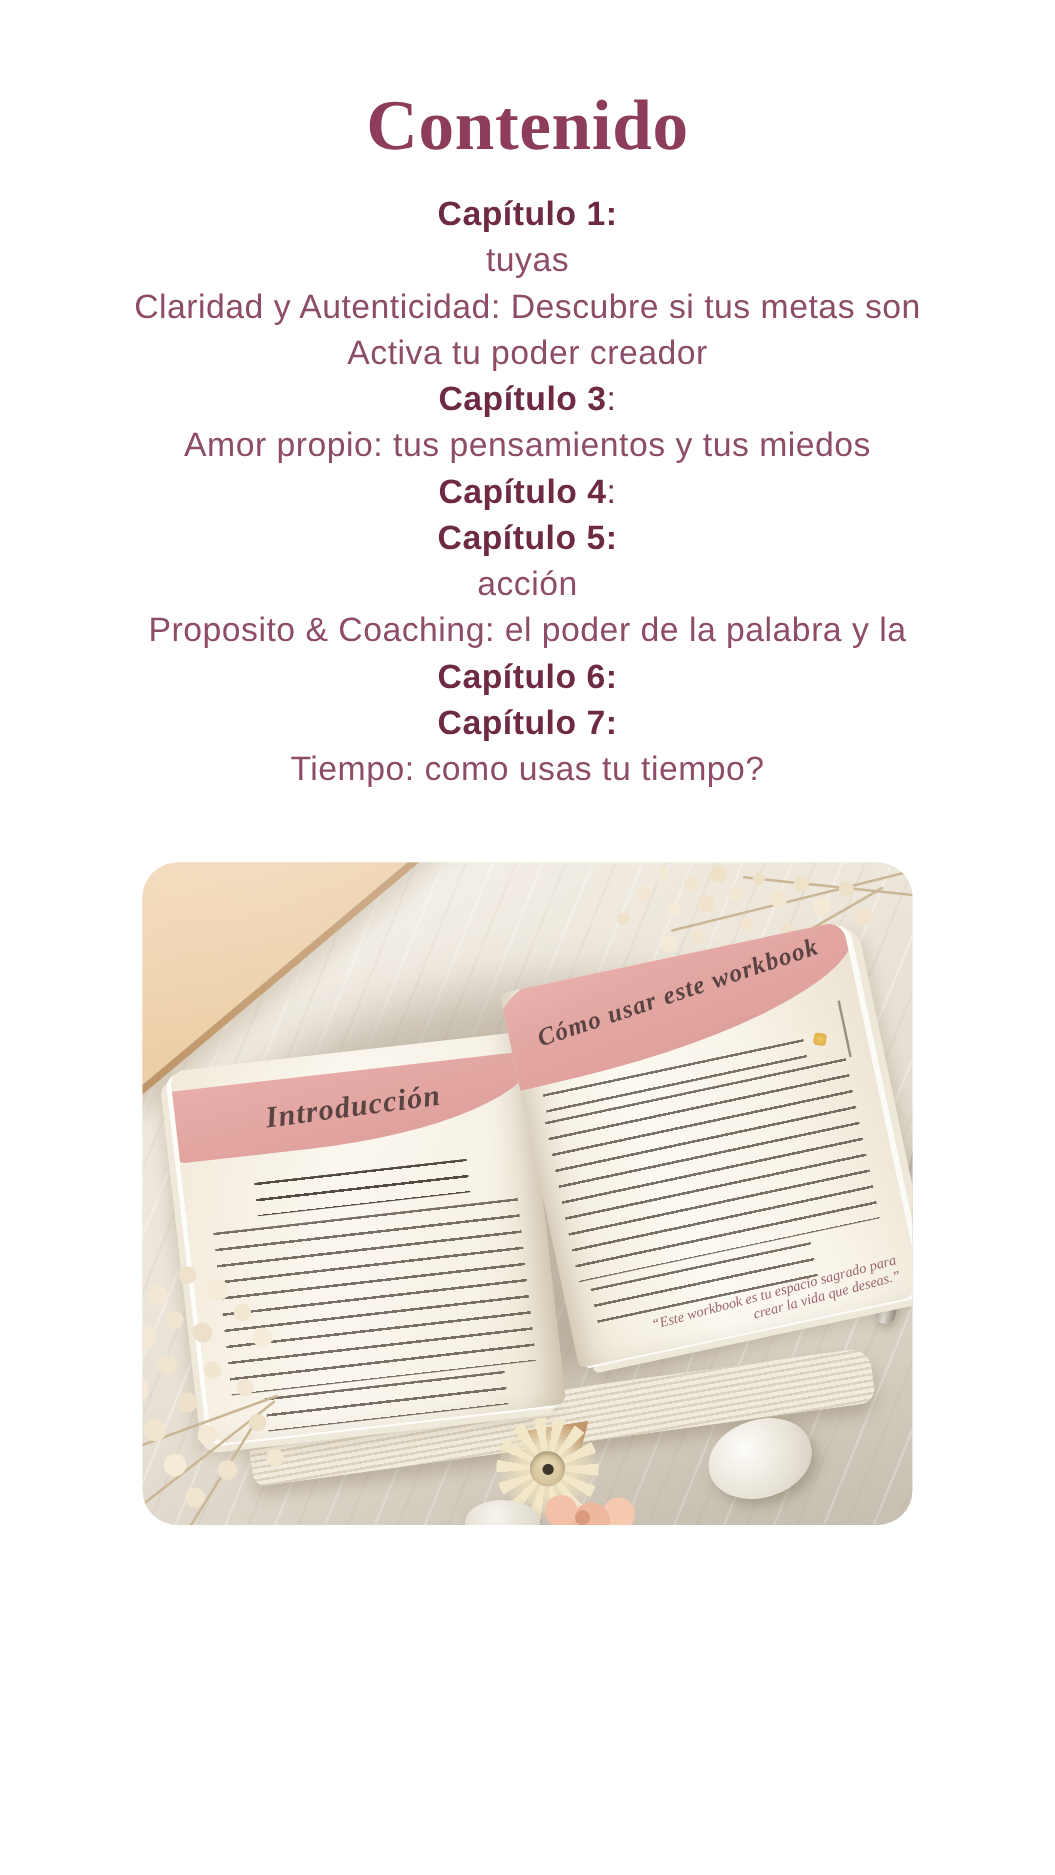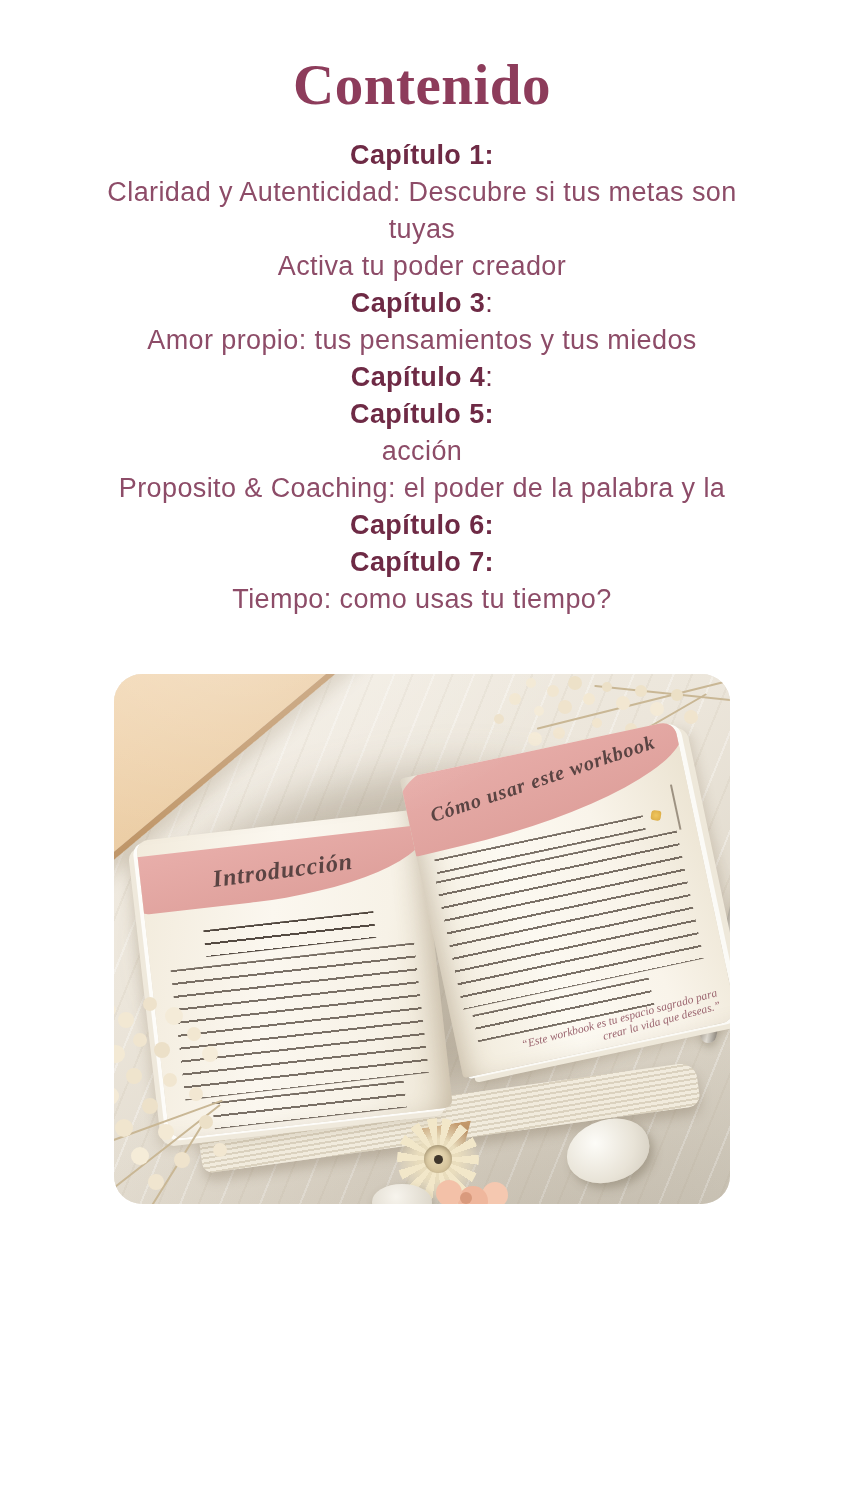--- a/index.html
+++ b/index.html
@@ -1,21 +1,21 @@
 <!DOCTYPE html>
 <html><head>
 <meta charset="utf-8">
 <style>
   html,body{margin:0;padding:0;background:#ffffff;}
   body{width:844px;height:1500px;overflow:hidden;font-family:"Liberation Sans",sans-serif;}
   .page{position:relative;width:844px;height:1500px;background:#ffffff;}
 
   
   .title{
-    margin:0;padding-top:54px;text-align:center;
+    margin:0;padding-top:70px;text-align:center;
     font-family:"Liberation Serif",serif;font-weight:700;
     font-size:57px;letter-spacing:.5px;color:#8d3c5b;line-height:1.1;
   }
 
   
   .toc{margin-top:20px;text-align:center;font-size:27px;line-height:37px;
        letter-spacing:.4px;color:#8d4c68;}
   .ch-label{font-weight:700;color:#6e2a45;line-height:37px;}
   .ch-label .r{font-weight:400;}
   .ch-line{line-height:37px;}
@@ -143,22 +143,22 @@
 </head>
 <body>
 
 <div class="page">
 
   <h1 class="title">Contenido</h1>
 
   <nav class="toc">
     <div class="ch">
       <div class="ch-label"><span class="b">Capítulo 1:</span><span class="r"></span></div>
+      <div class="ch-line">tuyas</div>
       <div class="ch-line">Claridad y Autenticidad: Descubre si tus metas son</div>
-      <div class="ch-line">tuyas</div>
     </div>
     <div class="ch">
       <div class="ch-line">Activa tu poder creador</div>
     </div>
     <div class="ch">
       <div class="ch-label"><span class="b">Capítulo 3</span><span class="r">:</span></div>
       <div class="ch-line">Amor propio: tus pensamientos y tus miedos</div>
     </div>
     <div class="ch">
       <div class="ch-label"><span class="b">Capítulo 4</span><span class="r">:</span></div>

